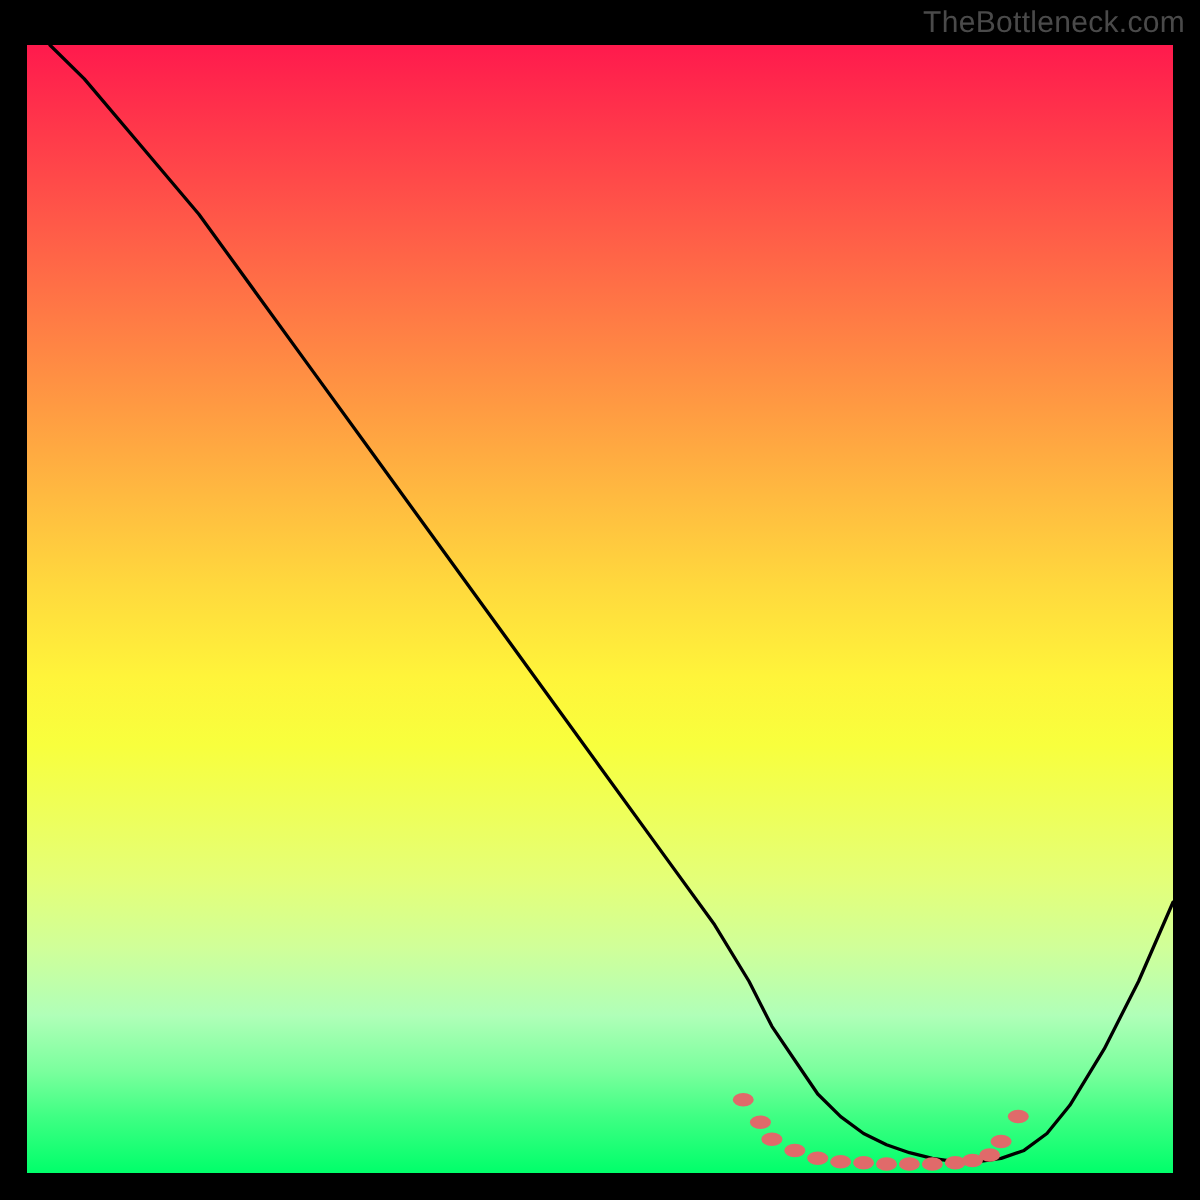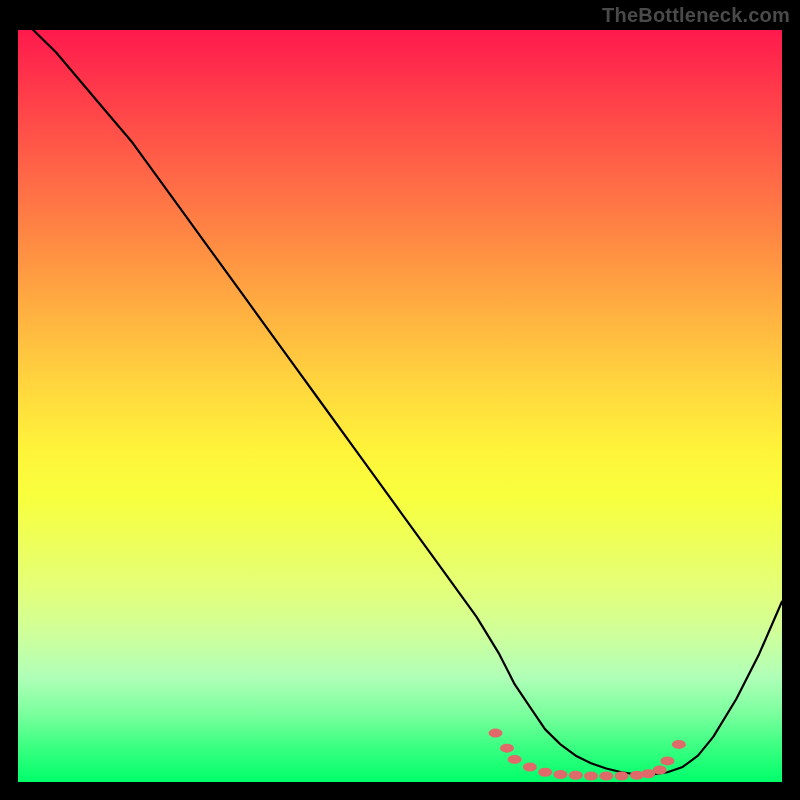--- a/index.html
+++ b/index.html
@@ -16,21 +16,21 @@
     height: 800px;
     background: #000;
     position: relative;
   }
   .watermark {
     position: absolute;
     top: 4px;
     right: 10px;
     color: #4a4a4a;
     font-size: 20px;
-    font-weight: bold;
+    font-weight: normal;
     letter-spacing: 0.2px;
     z-index: 10;
   }
   .plot {
     position: absolute;
     left: 18px;
     top: 30px;
     width: 764px;
     height: 752px;
     background: linear-gradient(to bottom,

